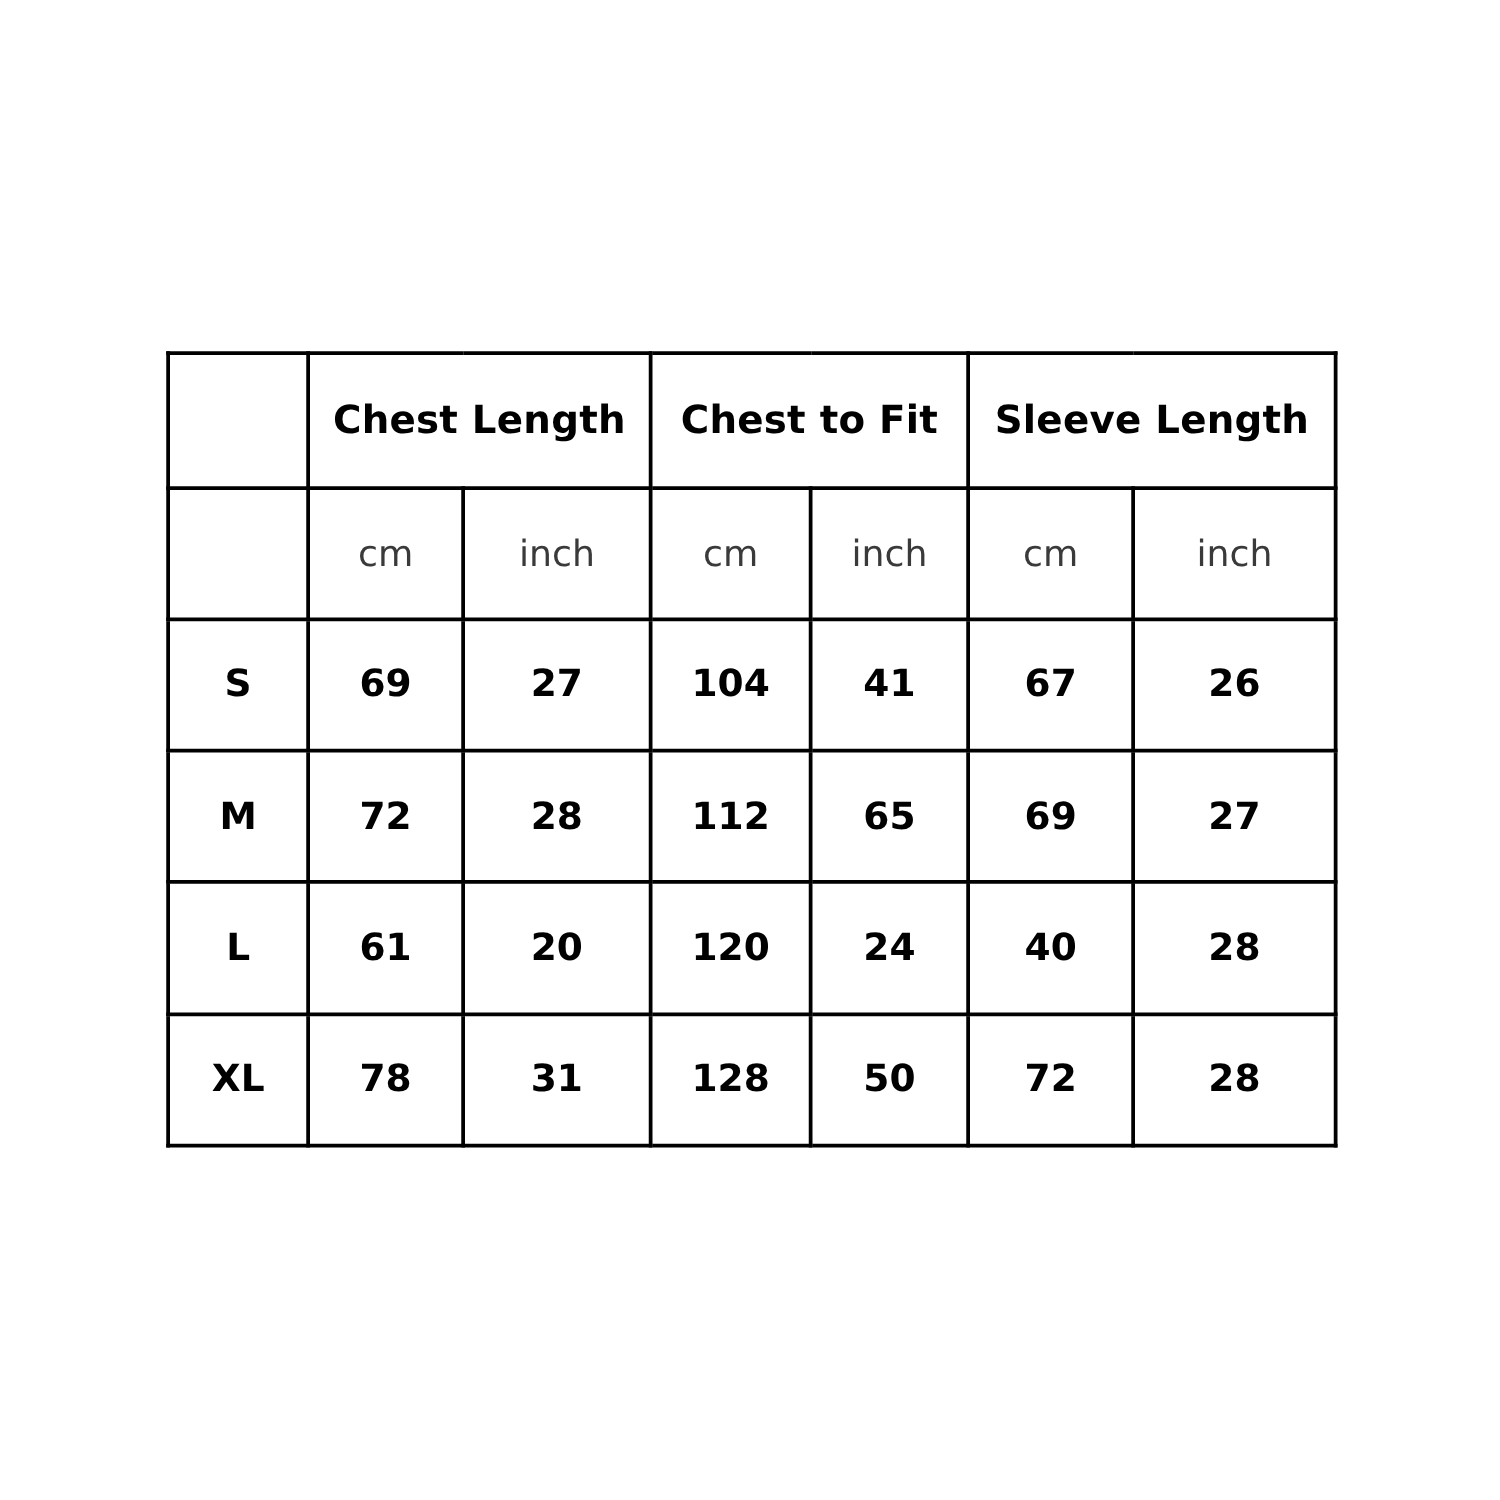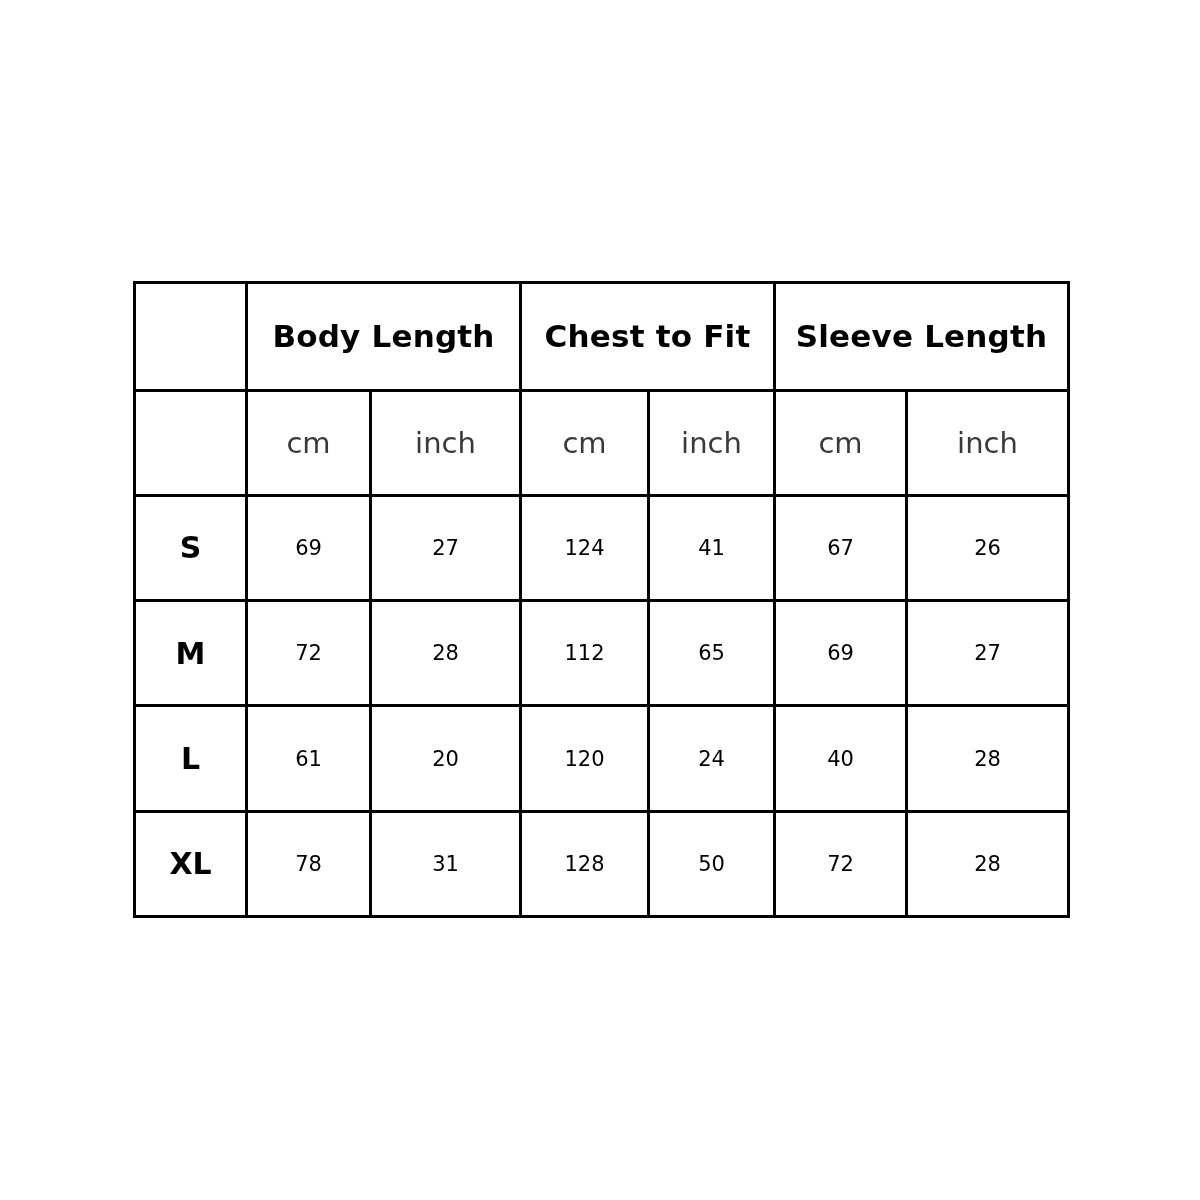--- a/index.html
+++ b/index.html
@@ -67,60 +67,60 @@
     font-weight: normal;
     color: #3a3a3a;
   }
 
   td.size-label {
     font-size: 30px;
     font-weight: bold;
   }
 
   td.value {
-    font-size: 21px;
-    font-weight: normal;
+    font-size: 30px;
+    font-weight: bold;
   }
 </style>
 </head>
 <body>
 
 <div id="size-chart-wrap">
   <table class="size-chart">
     <colgroup>
       <col class="c-size">
       <col class="c-unit-a">
       <col class="c-unit-b">
       <col class="c-unit-c">
       <col class="c-unit-d">
       <col class="c-unit-e">
       <col class="c-unit-f">
     </colgroup>
     <tbody>
       <tr class="row-group-head">
         <td class="blank"></td>
-        <td class="group-head" colspan="2">Body Length</td>
+        <td class="group-head" colspan="2">Chest Length</td>
         <td class="group-head" colspan="2">Chest to Fit</td>
         <td class="group-head" colspan="2">Sleeve Length</td>
       </tr>
       <tr class="row-unit">
         <td class="blank"></td>
         <td class="unit-head">cm</td>
         <td class="unit-head">inch</td>
         <td class="unit-head">cm</td>
         <td class="unit-head">inch</td>
         <td class="unit-head">cm</td>
         <td class="unit-head">inch</td>
       </tr>
 
       <tr class="row-data">
         <td class="size-label">S</td>
         <td class="value">69</td>
         <td class="value">27</td>
-        <td class="value">124</td>
+        <td class="value">104</td>
         <td class="value">41</td>
         <td class="value">67</td>
         <td class="value">26</td>
       </tr>
 
       <tr class="row-data">
         <td class="size-label">M</td>
         <td class="value">72</td>
         <td class="value">28</td>
         <td class="value">112</td>

